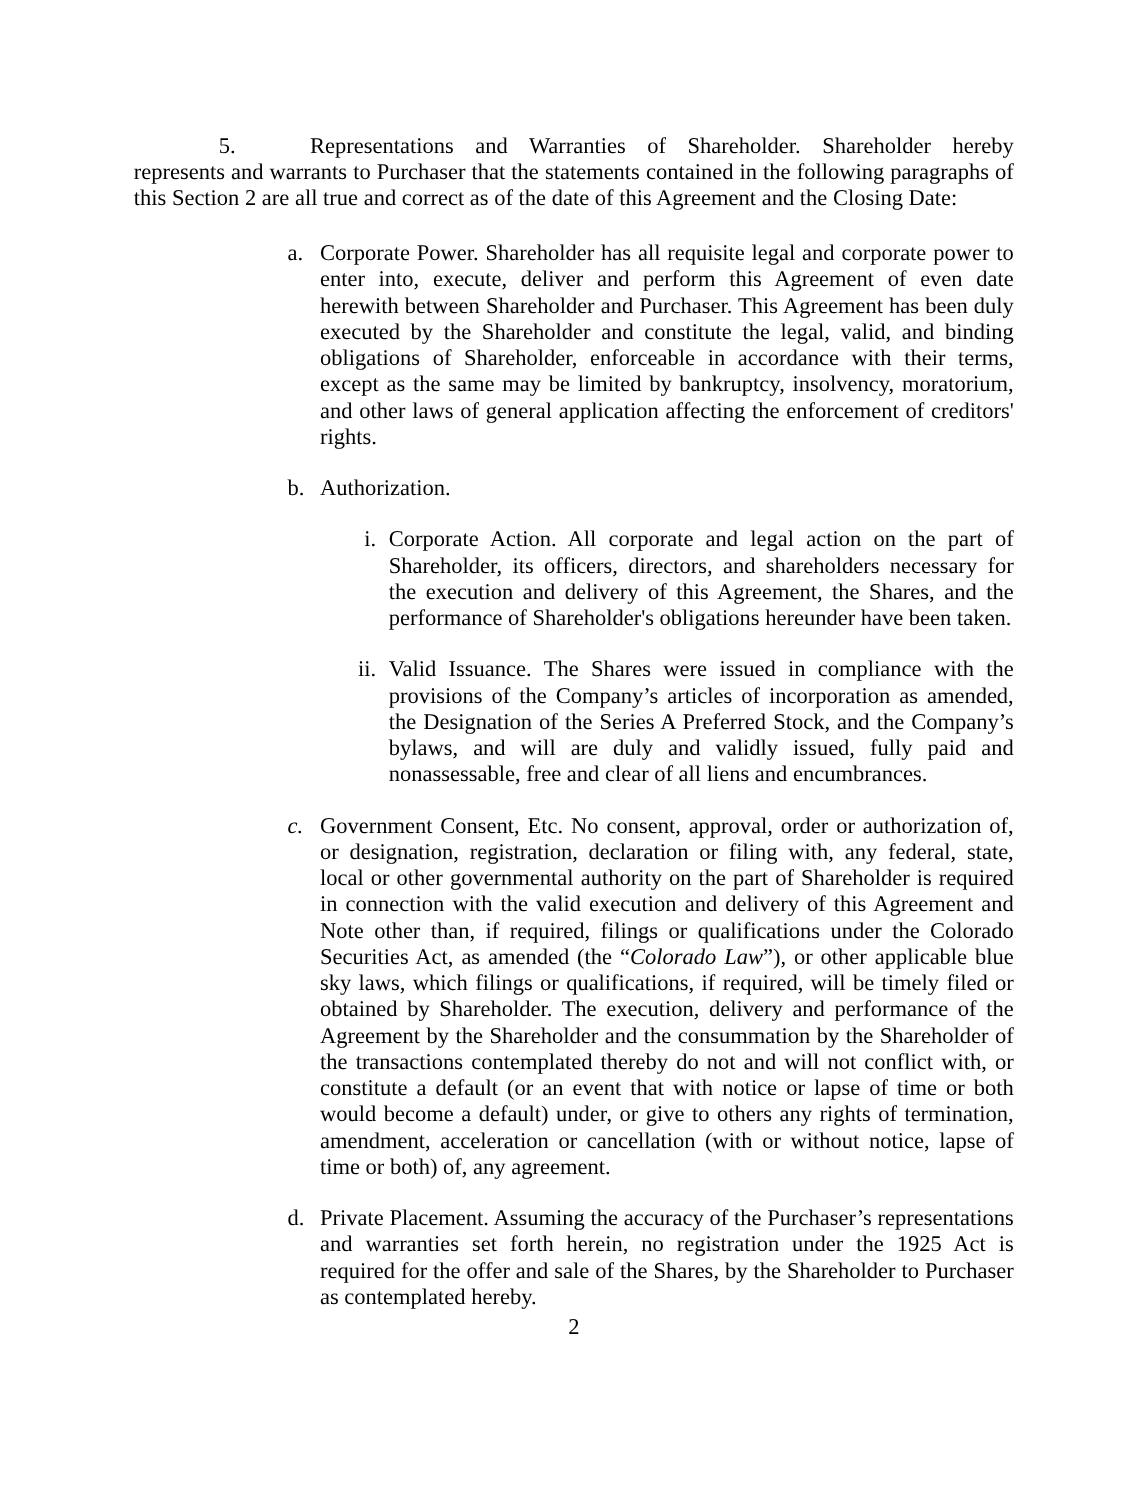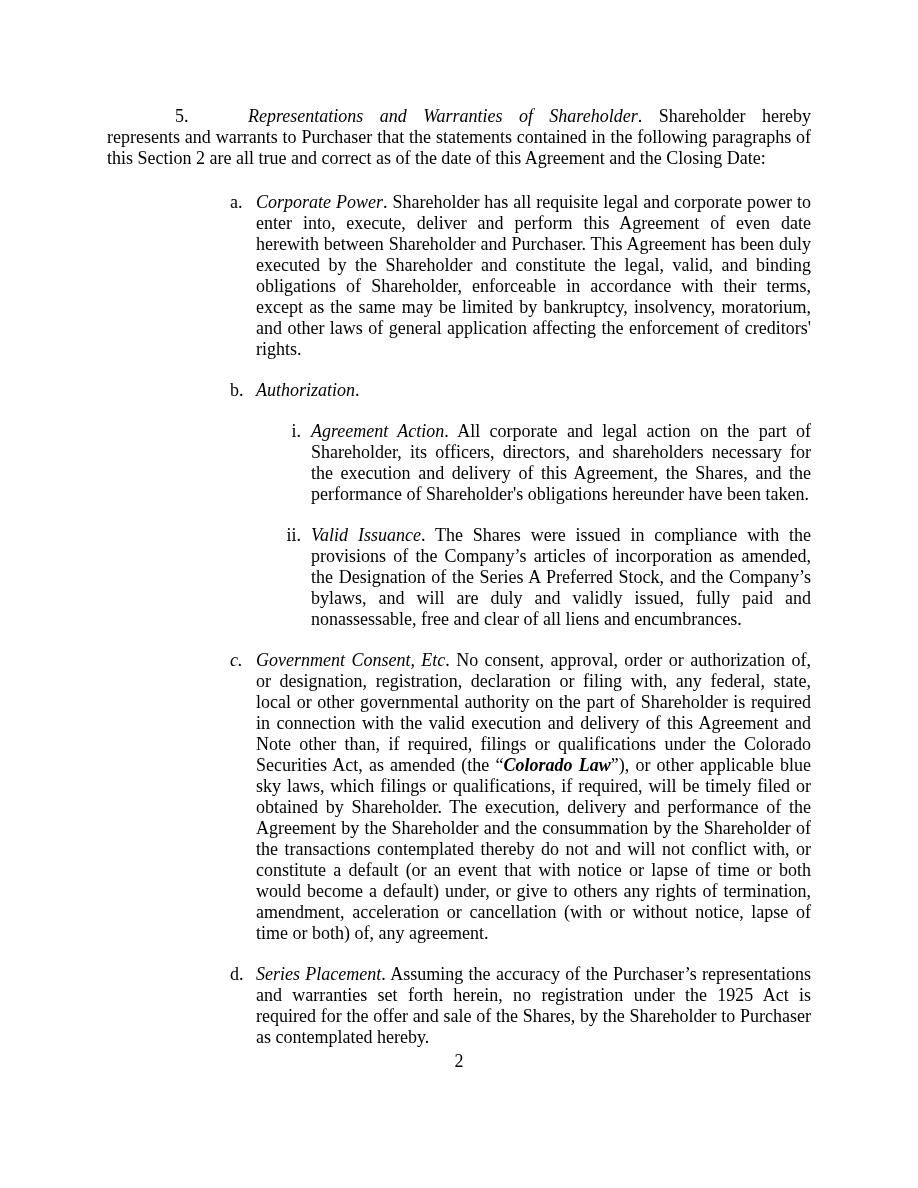--- a/index.html
+++ b/index.html
@@ -24,21 +24,21 @@
     text-align: justify;
   }
   .first-indent {
     display: inline-block;
     width: 68px;
   }
   .secnum {
     display: inline-block;
     width: 73px;
   }
-  .hd { font-style: italic; }
+  .hd { }
   .item {
     position: relative;
     margin: 20px 0 0 149px;
     text-align: justify;
   }
   .item.first { margin-top: 23px; }
   .item > .marker {
     position: absolute;
     left: -26px;
     top: 0;
@@ -50,21 +50,21 @@
     text-align: justify;
   }
   .subitem > .marker {
     position: absolute;
     left: -36px;
     top: 0;
     width: 26px;
     text-align: right;
   }
   .term {
-    font-weight: bold;
+    font-weight: normal;
     font-style: italic;
   }
   .pagenum {
     position: absolute;
     top: 1051px;
     left: 0;
     width: 918px;
     text-align: center;
   }
 </style>
@@ -72,23 +72,23 @@
 <body>
 
 <div class="page">
 
   <p class="intro"><span class="first-indent"></span><span class="secnum">5.</span><span class="hd">Representations and Warranties of Shareholder</span><span>. Shareholder hereby represents and warrants to Purchaser that the statements contained in the following paragraphs of this Section 2 are all true and correct as of the date of this Agreement and the Closing Date:</span></p>
 
   <div class="item first"><span class="marker">a.</span><span class="hd">Corporate Power</span><span>. Shareholder has all requisite legal and corporate power to enter into, execute, deliver and perform this Agreement of even date herewith between Shareholder and Purchaser. This Agreement has been duly executed by the Shareholder and constitute the legal, valid, and binding obligations of Shareholder, enforceable in accordance with their terms, except as the same may be limited by bankruptcy, insolvency, moratorium, and other laws of general application affecting the enforcement of creditors' rights.</span></div>
 
   <div class="item"><span class="marker">b.</span><span class="hd">Authorization</span><span>.</span></div>
 
-  <div class="subitem"><span class="marker">i.</span><span class="hd">Agreement Action</span><span>. All corporate and legal action on the part of Shareholder, its officers, directors, and shareholders necessary for the execution and delivery of this Agreement, the Shares, and the performance of Shareholder's obligations hereunder have been taken.</span></div>
+  <div class="subitem"><span class="marker">i.</span><span class="hd">Corporate Action</span><span>. All corporate and legal action on the part of Shareholder, its officers, directors, and shareholders necessary for the execution and delivery of this Agreement, the Shares, and the performance of Shareholder's obligations hereunder have been taken.</span></div>
 
   <div class="subitem"><span class="marker">ii.</span><span class="hd">Valid Issuance</span><span>. The Shares were issued in compliance with the provisions of the Company’s articles of incorporation as amended, the Designation of the Series A Preferred Stock, and the Company’s bylaws, and will are duly and validly issued, fully paid and nonassessable, free and clear of all liens and encumbrances.</span></div>
 
   <div class="item marker-italic"><span class="marker">c.</span><span class="hd">Government Consent, Etc</span><span>. No consent, approval, order or authorization of, or designation, registration, declaration or filing with, any federal, state, local or other governmental authority on the part of Shareholder is required in connection with the valid execution and delivery of this Agreement and Note other than, if required, filings or qualifications under the Colorado Securities Act, as amended (the “</span><span class="term">Colorado Law</span><span>”), or other applicable blue sky laws, which filings or qualifications, if required, will be timely filed or obtained by Shareholder. The execution, delivery and performance of the Agreement by the Shareholder and the consummation by the Shareholder of the transactions contemplated thereby do not and will not conflict with, or constitute a default (or an event that with notice or lapse of time or both would become a default) under, or give to others any rights of termination, amendment, acceleration or cancellation (with or without notice, lapse of time or both) of, any agreement.</span></div>
 
-  <div class="item"><span class="marker">d.</span><span class="hd">Series Placement</span><span>. Assuming the accuracy of the Purchaser’s representations and warranties set forth herein, no registration under the 1925 Act is required for the offer and sale of the Shares, by the Shareholder to Purchaser as contemplated hereby.</span></div>
+  <div class="item"><span class="marker">d.</span><span class="hd">Private Placement</span><span>. Assuming the accuracy of the Purchaser’s representations and warranties set forth herein, no registration under the 1925 Act is required for the offer and sale of the Shares, by the Shareholder to Purchaser as contemplated hereby.</span></div>
 
   <div class="pagenum">2</div>
 
 </div>
 
 </body></html>

